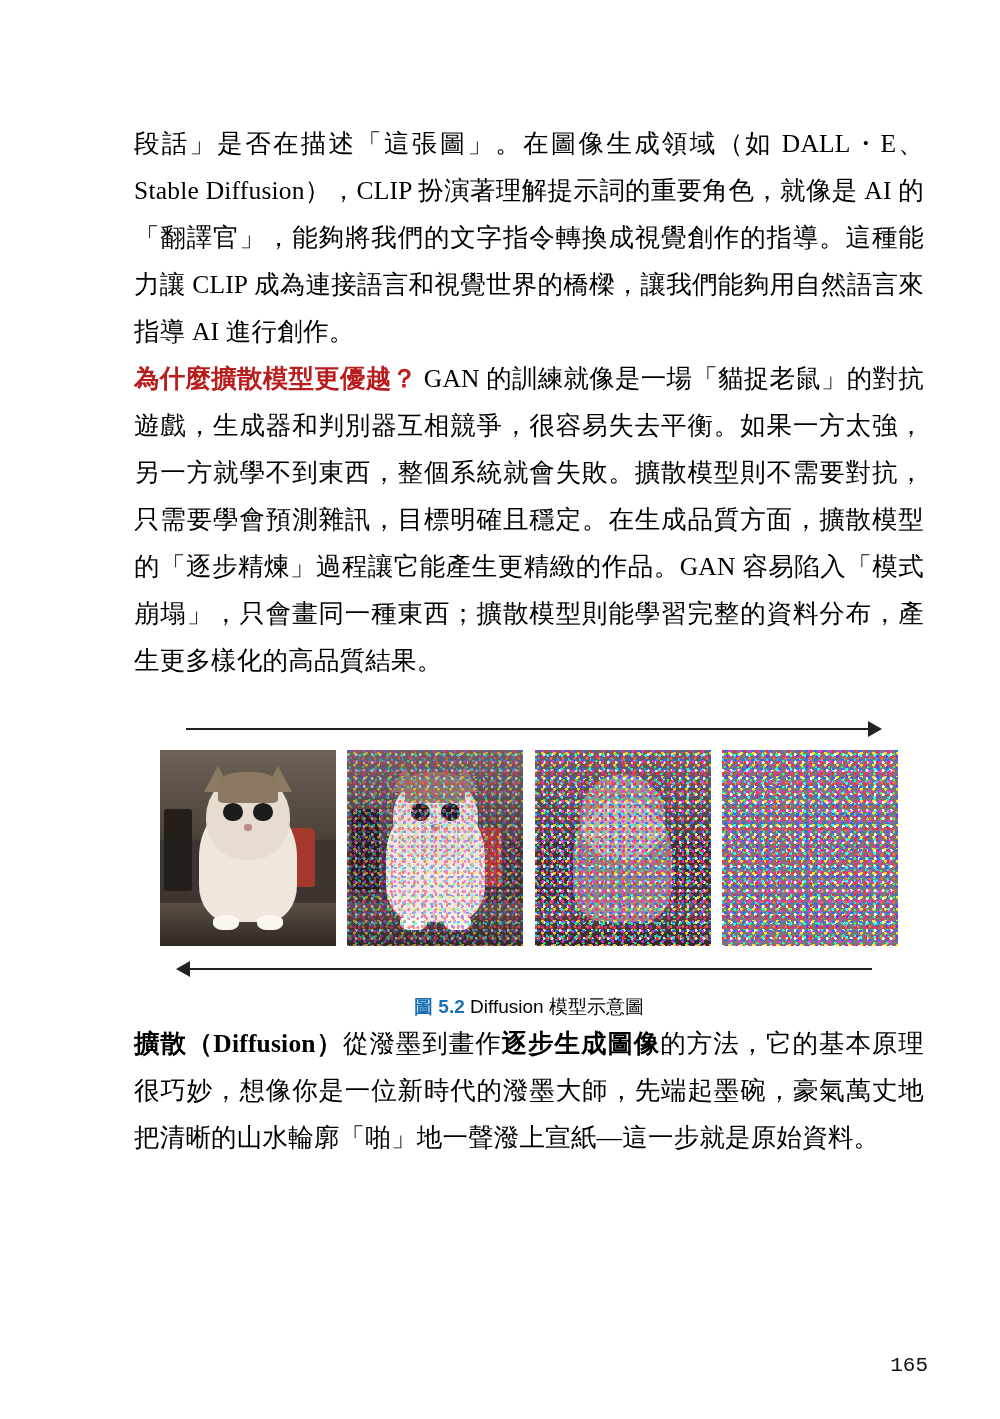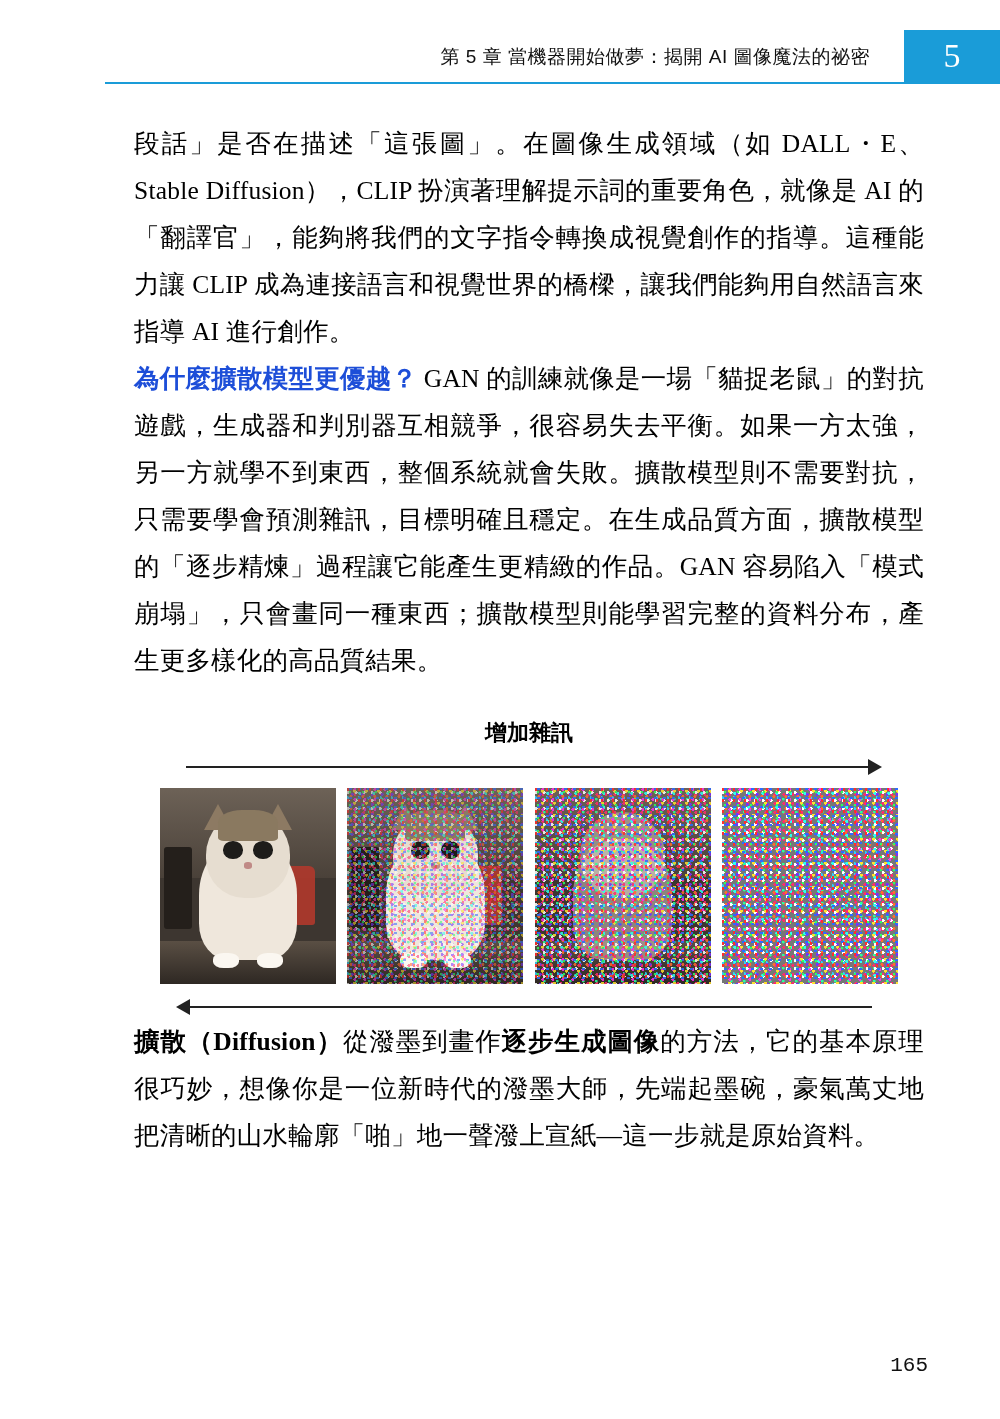--- a/index.html
+++ b/index.html
@@ -95,21 +95,21 @@
   }
   .section-head .title {
     font-family: "Liberation Sans", sans-serif;
     font-weight: bold;
     font-size: 29px;
     letter-spacing: 1px;
     color: #000;
   }
 
   .lead-q {
-    color: #1d4ed8;
+    color: #b91c1c;
     font-weight: bold;
     margin-top: 23px;
   }
   .hl {
     color: #000000;
     font-weight: bold;
   }
 
   
   .figure {
@@ -232,38 +232,32 @@
     font-family: Liberation Mono, monospace;
     font-size: 21px;
     color: #111;
   }
 </style>
 </head>
 <body>
 
 <div class="page">
 
-  <div class="header">
-    <div class="header-title">第 5 章  當機器開始做夢：揭開 AI 圖像魔法的祕密</div>
-    <div class="chapter-tab">5</div>
-    <div class="header-rule"></div>
-  </div>
 
   <div class="content">
 
     <p class="body para-1">段話」是否在描述「這張圖」。在圖像生成領域（如 DALL・E、Stable Diffusion），CLIP 扮演著理解提示詞的重要角色，就像是 AI 的「翻譯官」，能夠將我們的文字指令轉換成視覺創作的指導。這種能力讓 CLIP 成為連接語言和視覺世界的橋樑，讓我們能夠用自然語言來指導 AI 進行創作。</p>
 
 
     <p class="body">
       <span class="lead-q">為什麼擴散模型更優越？</span><span> GAN 的訓練就像是一場「貓捉老鼠」的對抗遊戲，生成器和判別器互相競爭，很容易失去平衡。如果一方太強，另一方就學不到東西，整個系統就會失敗。擴散模型則不需要對抗，只需要學會預測雜訊，目標明確且穩定。在生成品質方面，擴散模型的「逐步精煉」過程讓它能產生更精緻的作品。GAN 容易陷入「模式崩塌」，只會畫同一種東西；擴散模型則能學習完整的資料分布，產生更多樣化的高品質結果。</span>
     </p>
 
     <div class="figure">
 
-      <div class="fig-caption-top">增加雜訊</div>
 
       <div class="arrow-row">
         <div class="arrow-line"></div>
         <div class="arrow-head-right"></div>
       </div>
 
       <div class="panels">
 
         <div class="panel">
           <div class="cat-scene">
@@ -319,20 +313,24 @@
         </div>
 
       </div>
 
       <div class="arrow-row" style="margin-top:12px">
         <div class="arrow-line"></div>
         <div class="arrow-head-left"></div>
       </div>
 
 
+      <div class="fig-label">
+        <span class="num">圖 5.2</span>
+        <span>Diffusion 模型示意圖</span>
+      </div>
     </div>
 
     <p class="body after-fig">
       <span class="hl">擴散（Diffusion）</span><span>從潑墨到畫作</span><span class="hl">逐步生成圖像</span><span>的方法，它的基本原理很巧妙，想像你是一位新時代的潑墨大師，先端起墨碗，豪氣萬丈地把清晰的山水輪廓「啪」地一聲潑上宣紙—這一步就是原始資料。</span>
     </p>
 
   </div>
 
   <div class="page-number">165</div>
 </div>

